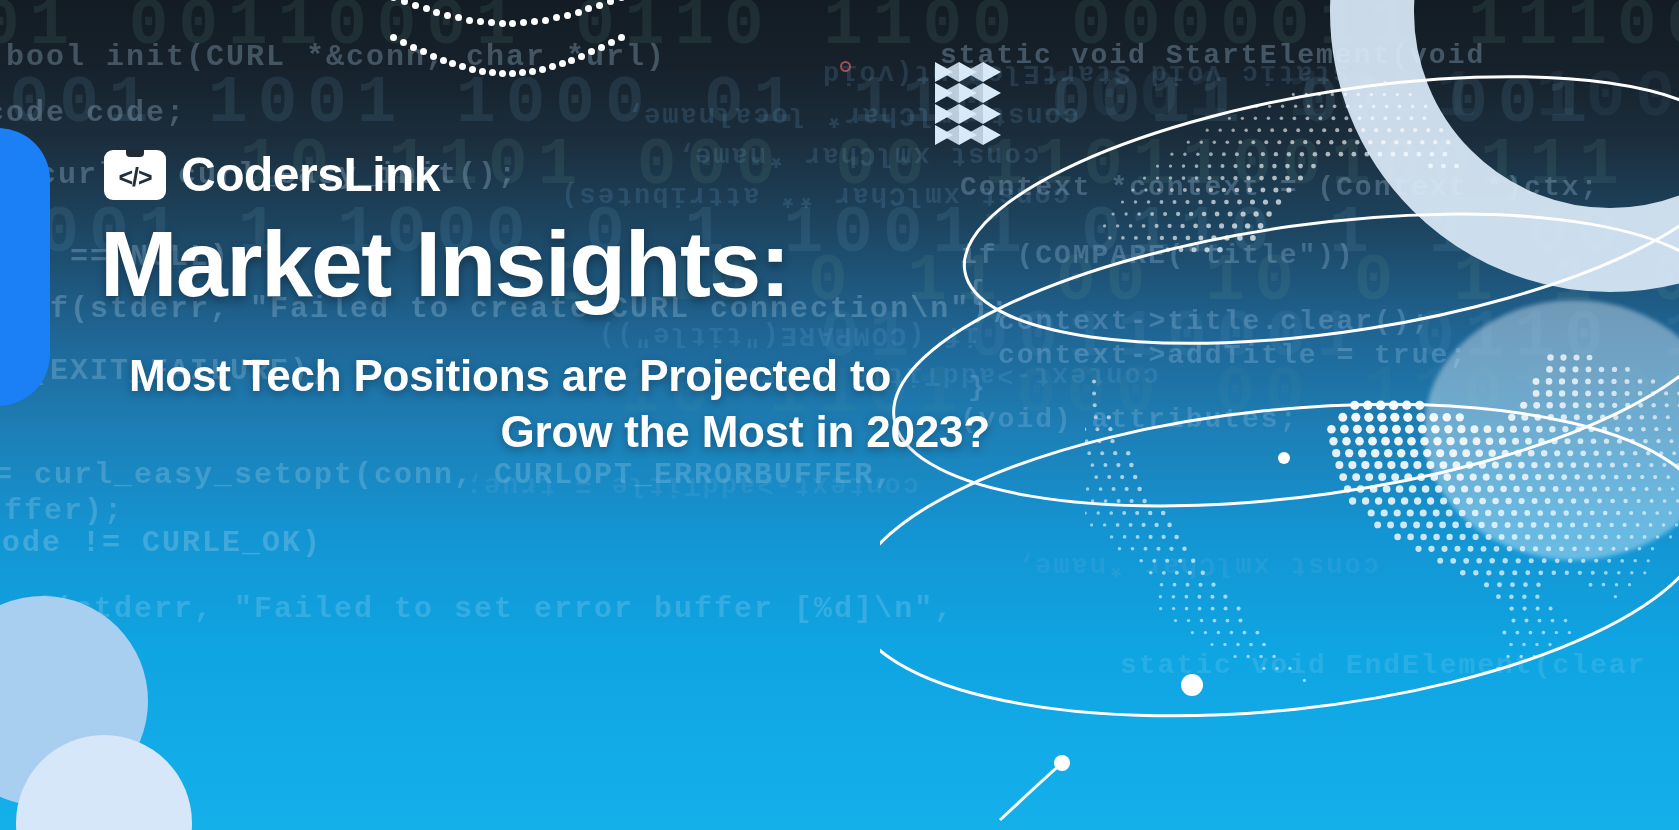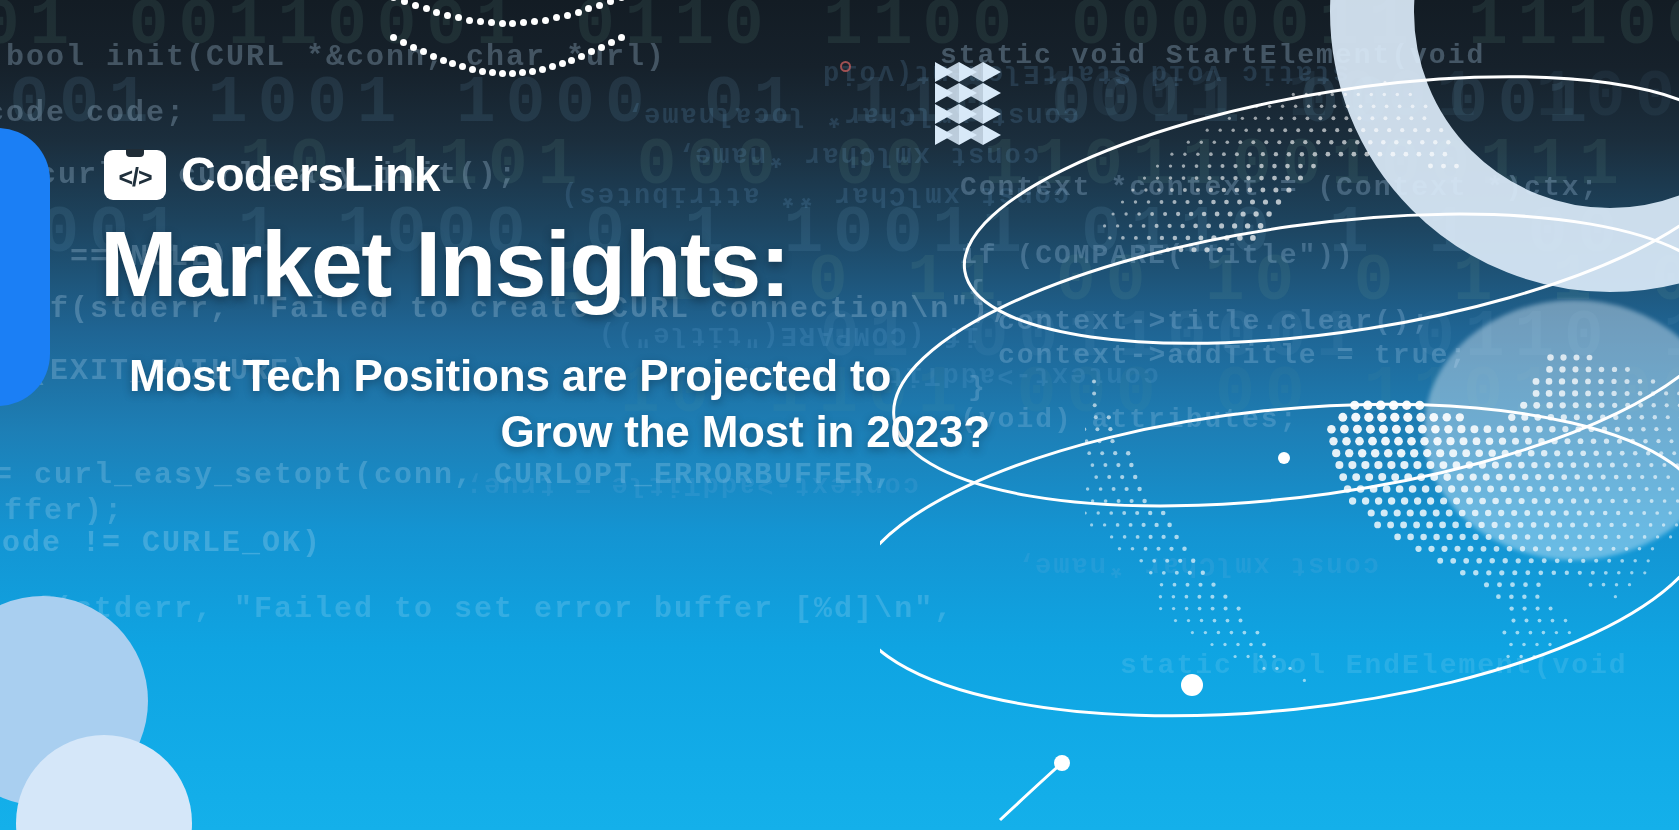--- a/index.html
+++ b/index.html
@@ -206,21 +206,21 @@
 
   <div class="codelayer layer-shift">
     <div class="ln" style="left:940px;top:40px;color:rgba(180,212,238,.30);">static void StartElement(void</div>
     <div class="ln" style="left:960px;top:172px;color:rgba(175,208,236,.28);">Context *context = (Context *)ctx;</div>
     <div class="ln" style="left:960px;top:240px;color:rgba(175,208,236,.27);">if (COMPARE("title"))</div>
     <div class="ln" style="left:968px;top:276px;color:rgba(175,208,236,.26);">{</div>
     <div class="ln" style="left:998px;top:306px;color:rgba(175,210,238,.26);">context-&gt;title.clear();</div>
     <div class="ln" style="left:998px;top:340px;color:rgba(175,210,238,.25);">context-&gt;addTitle = true;</div>
     <div class="ln" style="left:968px;top:372px;color:rgba(175,210,238,.24);">}</div>
     <div class="ln" style="left:960px;top:404px;color:rgba(180,215,240,.22);">(void) attributes;</div>
-    <div class="ln" style="left:1120px;top:650px;color:rgba(200,232,248,.14);">static bool EndElement(void</div>
+    <div class="ln" style="left:1120px;top:650px;color:rgba(200,232,248,.14);">static void EndElement(clear</div>
   </div>
 
   <div class="blue-tab"></div>
   <div class="circle-mid"></div>
   <div class="circle-light"></div>
   <div class="ring-big"></div>
   <div class="ring-big-shade"></div>
   <div class="reddot"></div>
 
   <div class="dotarc" id="dotarc">

